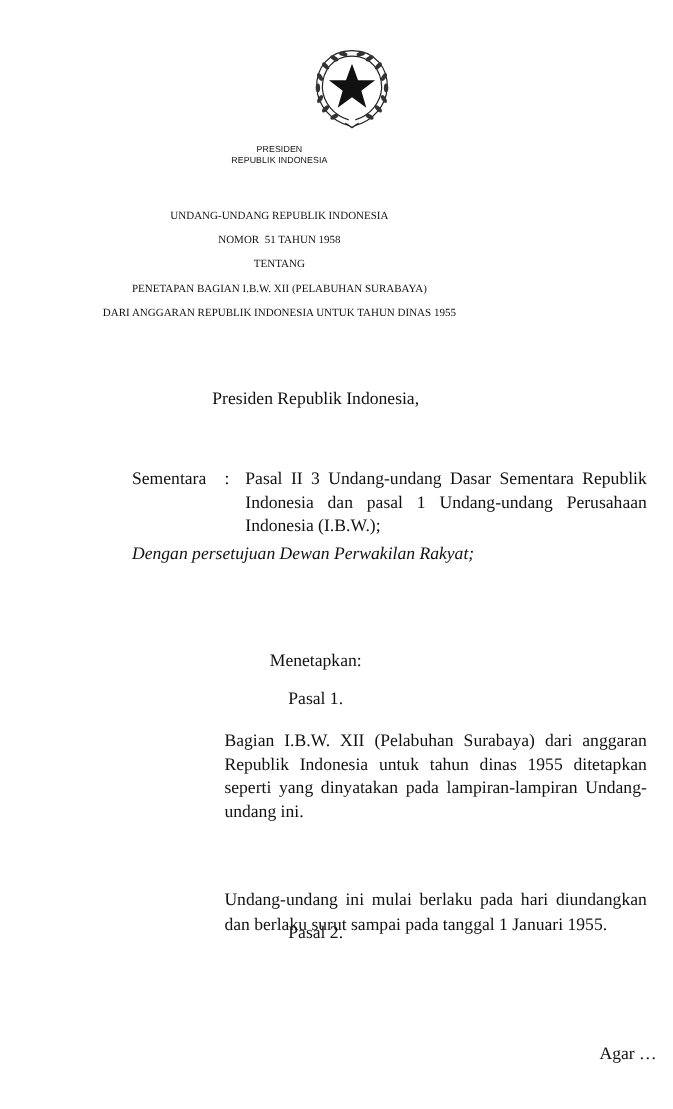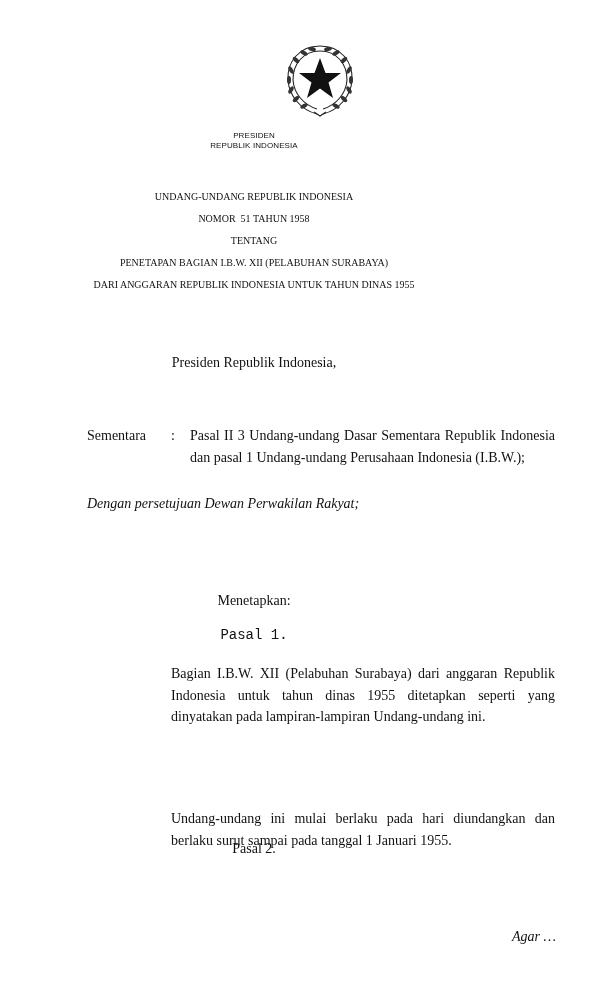--- a/index.html
+++ b/index.html
@@ -3,21 +3,21 @@
 <meta charset="utf-8">
 <style>
   html, body { margin: 0; padding: 0; background: #ffffff; }
   body { width: 612px; height: 1008px; position: relative; overflow: hidden;
          font-family: "Liberation Serif", serif; color: #111; font-size: 11px; }
   .abs { position: absolute; }
   .center { left: 0; width: 508px; text-align: center; }
   .emblem { left: 281px; top: 40px; width: 78px; height: 86px; }
   .emblem-caption { font-family: "Liberation Sans", sans-serif; font-size: 8px; line-height: 10px; letter-spacing: 0.1px; }
   .title-line { font-size: 10px; line-height: 22px; }
-  .body { font-size: 14px; line-height: 21.5px; }
+  .body { font-size: 16px; line-height: 21.5px; padding-left: 33px; }
   .justify { text-align: justify; text-align-last: left; }
 </style>
 </head>
 <body>
 
 <div class="abs emblem">
   <svg width="78" height="86" viewBox="0 0 78 86">
     <g fill="none" stroke="#222" stroke-width="1.1">
       <path d="M39 6 C18 6 6 22 7 40 C8 56 20 70 36 74"></path>
       <path d="M39 6 C60 6 72 22 71 40 C70 56 58 70 42 74"></path>
@@ -62,19 +62,19 @@
 <div class="abs center body" style="top:352px;">Presiden Republik Indonesia,</div>
 
 <div class="abs body" style="left:87px; top:425px;">Sementara</div>
 <div class="abs body" style="left:171px; top:425px;">:</div>
 <div class="abs body justify" style="left:190px; top:425px; width:365px;">Pasal II 3 Undang-undang Dasar Sementara Republik Indonesia dan pasal 1 Undang-undang Perusahaan Indonesia (I.B.W.);</div>
 
 <div class="abs body" style="left:87px; top:493px;font-style:italic;">Dengan persetujuan Dewan Perwakilan Rakyat;</div>
 
 <div class="abs center body" style="top:590px;">Menetapkan:</div>
 
-<div class="abs center body" style="top:625px;font-family:Liberation Mono, monospace;">Pasal 1.</div>
+<div class="abs center body" style="top:625px;">Pasal 1.</div>
 <div class="abs body justify" style="left:171px; top:663px; width:384px;">Bagian I.B.W. XII (Pelabuhan Surabaya) dari anggaran Republik Indonesia untuk tahun dinas 1955 ditetapkan seperti yang dinyatakan pada lampiran-lampiran Undang-undang ini.</div>
 
 <div class="abs center body" style="top:804px;margin-top:34px;">Pasal 2.</div>
 <div class="abs body justify" style="left:171px; top:808px; width:384px;">Undang-undang ini mulai berlaku pada hari diundangkan dan berlaku surut sampai pada tanggal 1 Januari 1955.</div>
 
-<div class="abs body" style="left:512px; top:926px;font-style:italic;">Agar …</div>
+<div class="abs body" style="left:512px; top:948px;">Agar …</div>
 
 </body></html>

